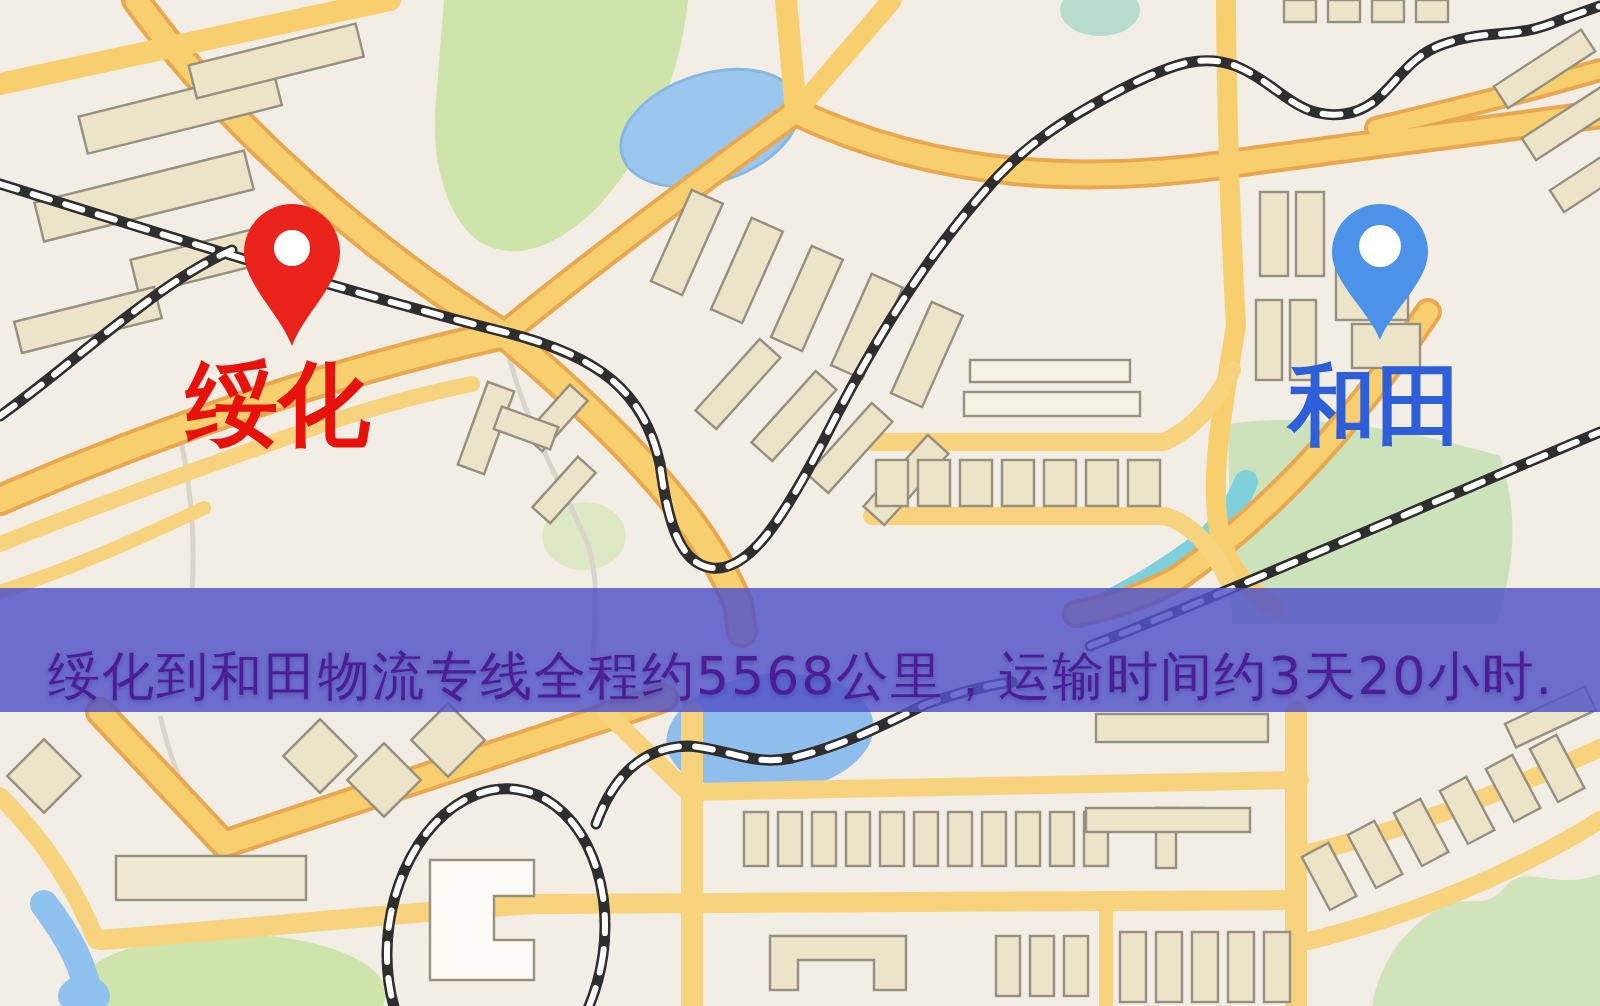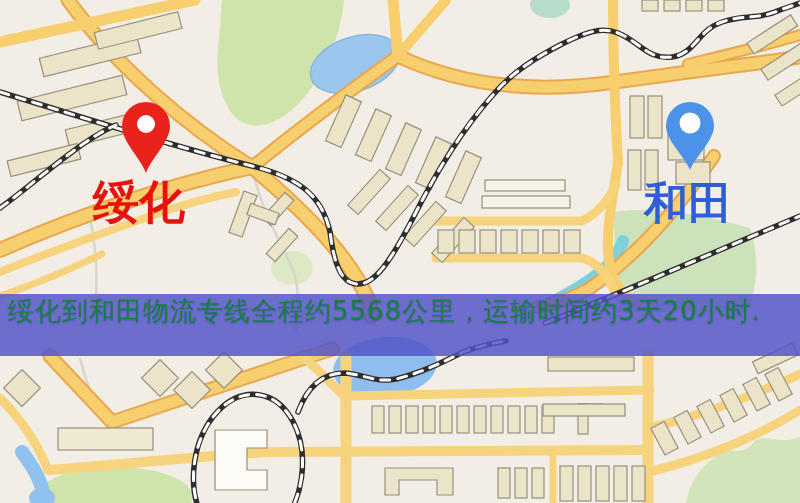--- a/index.html
+++ b/index.html
@@ -5,22 +5,22 @@
   html,body{margin:0;padding:0;background:#ffffff;}
   .stage{
     position:relative;width:800px;height:503px;overflow:hidden;
     background:#f2eee5;font-family:"DejaVu Sans",sans-serif;
   }
   .map-svg{position:absolute;left:0;top:0;width:800px;height:503px;display:block;}
   .overlay-svg{position:absolute;left:0;top:0;width:800px;height:503px;display:block;pointer-events:none;}
   .route-banner{
     position:absolute;left:0;top:294px;width:800px;height:62px;
     background:rgba(82,83,200,0.84);
-    display:flex;align-items:flex-start;box-sizing:border-box;padding-left:8px;
-    color:#15803d;font-size:26px;letter-spacing:1px;white-space:nowrap;
+    display:flex;align-items:flex-end;box-sizing:border-box;padding-left:24px;
+    color:#4c1d95;font-size:26px;letter-spacing:1px;white-space:nowrap;
     text-shadow:0 1px 2px rgba(40,40,120,0.35);
   }
   .marker-label{font-weight:bold;}
 </style>
 </head>
 <body>
 
 <div class="stage">
 
   <svg class="map-svg" viewBox="0 0 800 503">

